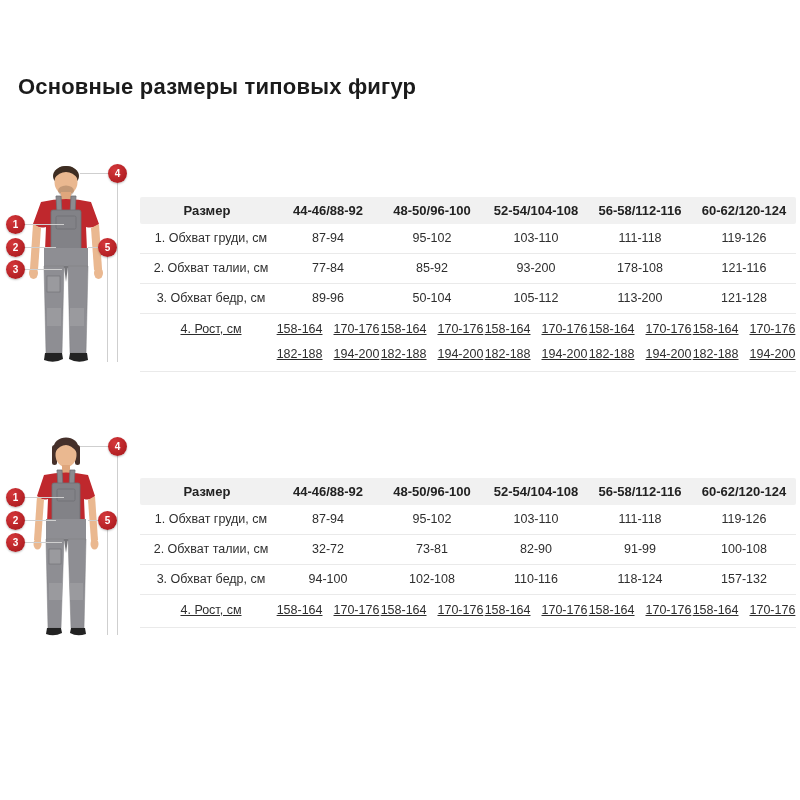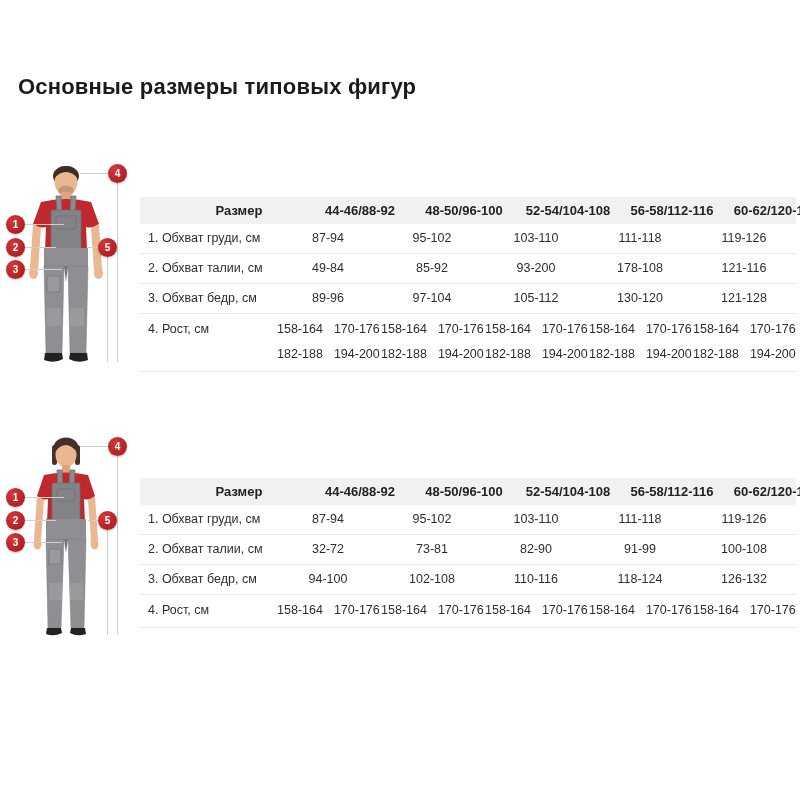--- a/index.html
+++ b/index.html
@@ -61,34 +61,33 @@
     grid-template-columns: 136px repeat(5, 104px);
     align-items: center;
     border-bottom: 1px solid #eaeaea;
     min-height: 30px;
   }
   .t-row.t-head {
     background: #f1f1f1;
     border-bottom: none;
     min-height: 27px;
     border-radius: 2px;
-    padding-left: 32px;
   }
   .cell {
     text-align: center; font-size: 12.5px; color: #2e2e2e;
     padding: 3px 2px; line-height: 1.35;
   }
   .t-head .cell { font-weight: 700; font-size: 13px; color: #222; }
-  .cell.label { text-align: left; padding-left: 8px; }
+  .cell.label { text-align: center; padding-left: 8px; }
   .t-head .cell.label { text-align: center; padding-left: 0; }
 
-  .t-row.t-height { align-items: start; padding: 3px 0 4px 0; }
+  .t-row.t-height { align-items: start; padding: 3px 0 4px 0; text-decoration: underline; }
   .t-row.t-height .cell.label { padding-top: 4px; }
   .hcell { padding: 0 1px; }
-  .hline { display: flex; gap: 11px; line-height: 25px; font-size: 12.5px; white-space: nowrap; }
+  .hline { display: flex; justify-content: center; gap: 11px; line-height: 25px; font-size: 12.5px; white-space: nowrap; }
 </style>
 </head>
 <body>
 
 <div class="page">
 
   <h1 class="title">Основные размеры типовых фигур</h1>
 
   <section class="sec sec-men">
 
@@ -156,32 +155,32 @@
       <div class="t-row">
         <div class="cell label">1. Обхват груди, см</div>
         <div class="cell">87-94</div>
         <div class="cell">95-102</div>
         <div class="cell">103-110</div>
         <div class="cell">111-118</div>
         <div class="cell">119-126</div>
       </div>
       <div class="t-row">
         <div class="cell label">2. Обхват талии, см</div>
-        <div class="cell">49-84</div>
+        <div class="cell">77-84</div>
         <div class="cell">85-92</div>
         <div class="cell">93-200</div>
         <div class="cell">178-108</div>
         <div class="cell">121-116</div>
       </div>
       <div class="t-row">
         <div class="cell label">3. Обхват бедр, см</div>
         <div class="cell">89-96</div>
-        <div class="cell">97-104</div>
+        <div class="cell">50-104</div>
         <div class="cell">105-112</div>
-        <div class="cell">130-120</div>
+        <div class="cell">113-200</div>
         <div class="cell">121-128</div>
       </div>
       <div class="t-row t-height">
         <div class="cell label">4. Рост, см</div>
         <div class="cell hcell">
           <div class="hline">
               <span>158-164</span>
               <span>170-176</span>
             </div>
           <div class="hline">
@@ -312,21 +311,21 @@
         <div class="cell">82-90</div>
         <div class="cell">91-99</div>
         <div class="cell">100-108</div>
       </div>
       <div class="t-row">
         <div class="cell label">3. Обхват бедр, см</div>
         <div class="cell">94-100</div>
         <div class="cell">102-108</div>
         <div class="cell">110-116</div>
         <div class="cell">118-124</div>
-        <div class="cell">126-132</div>
+        <div class="cell">157-132</div>
       </div>
       <div class="t-row t-height">
         <div class="cell label">4. Рост, см</div>
         <div class="cell hcell">
           <div class="hline">
               <span>158-164</span>
               <span>170-176</span>
             </div>
         </div>
         <div class="cell hcell">

